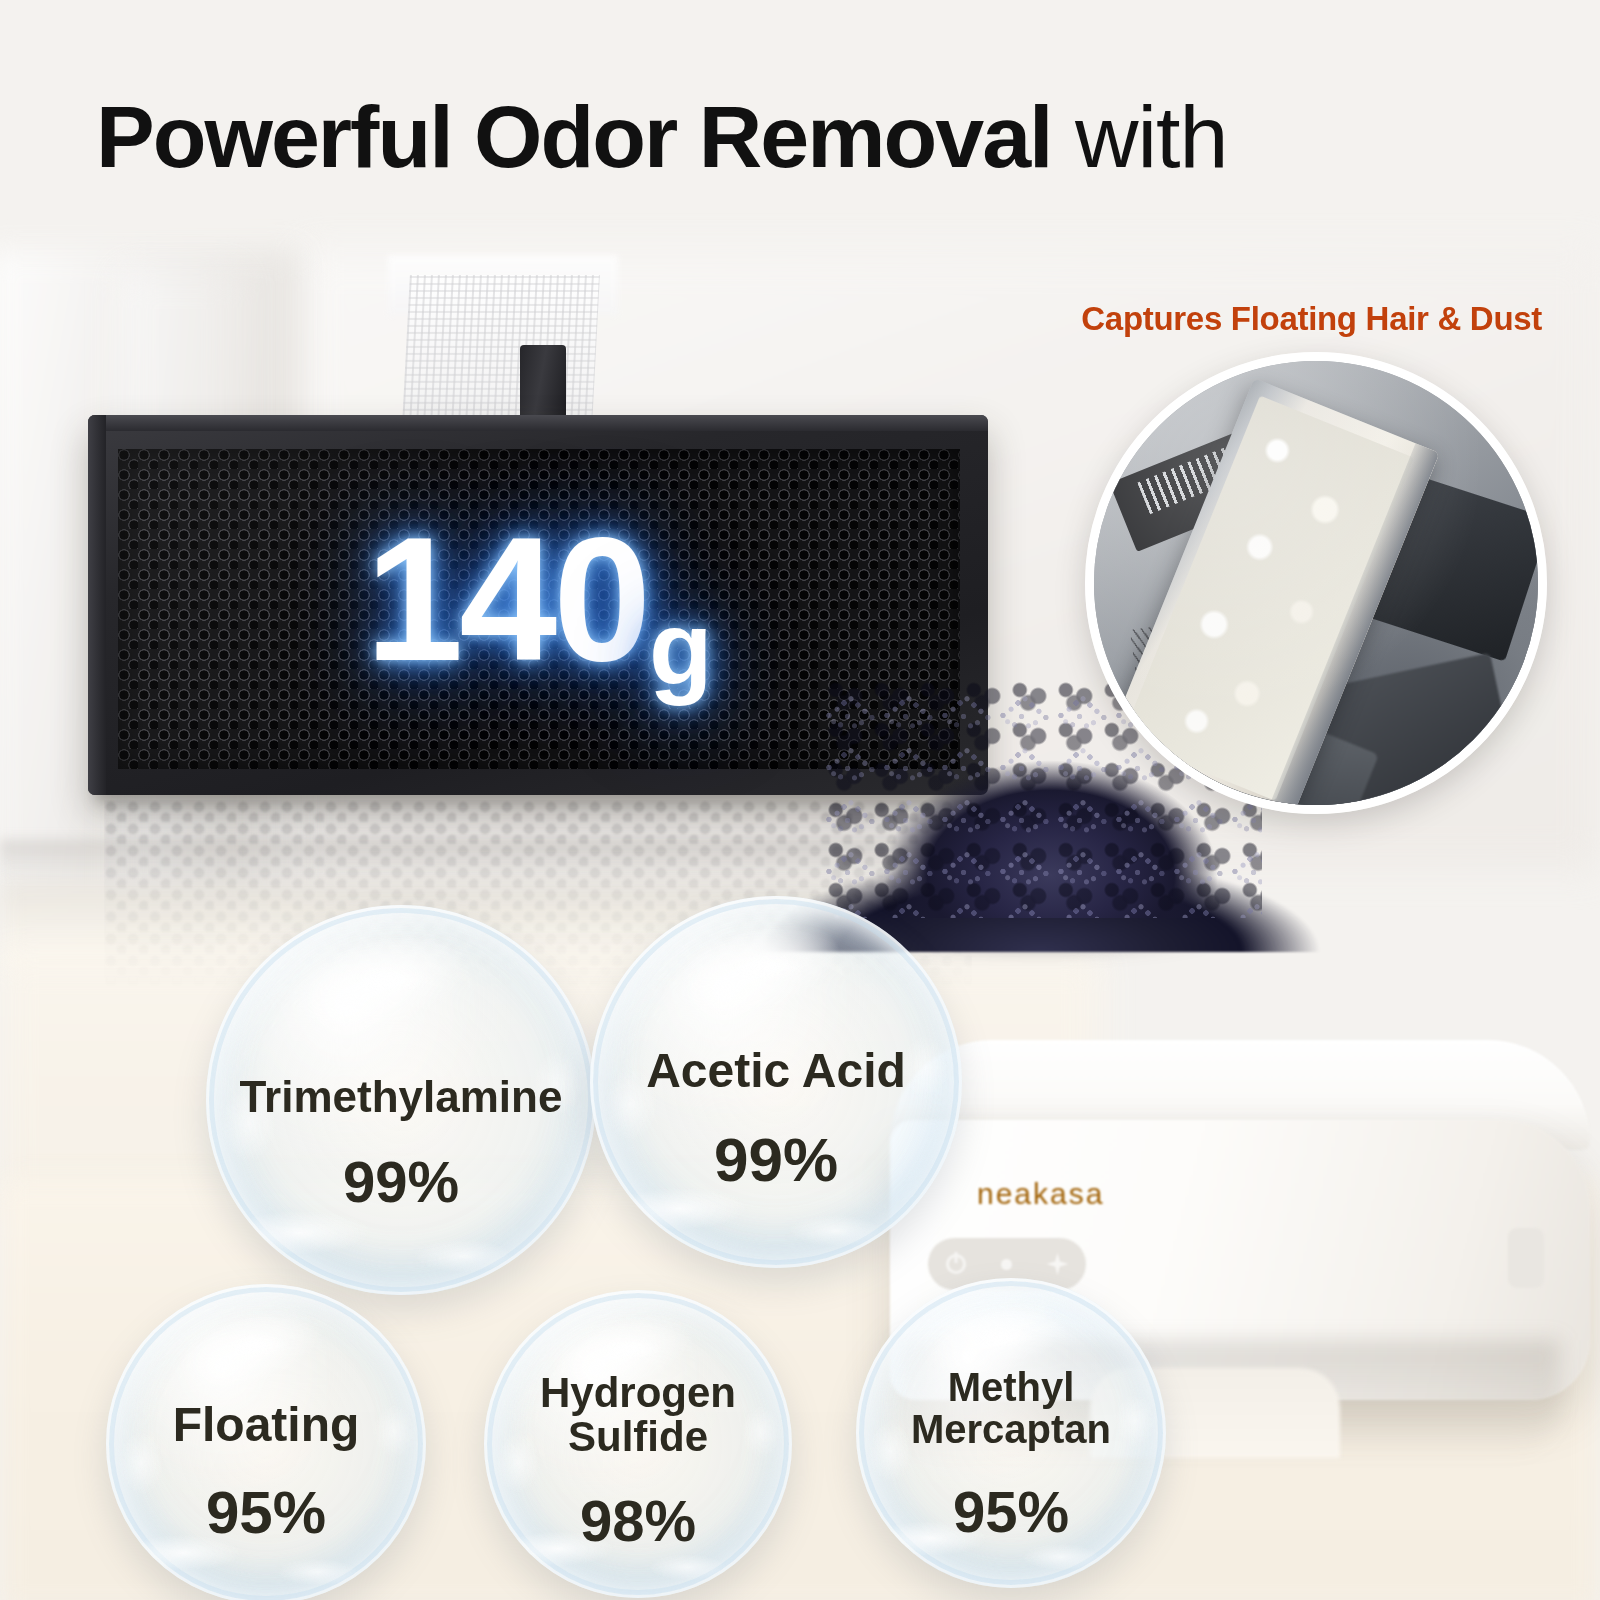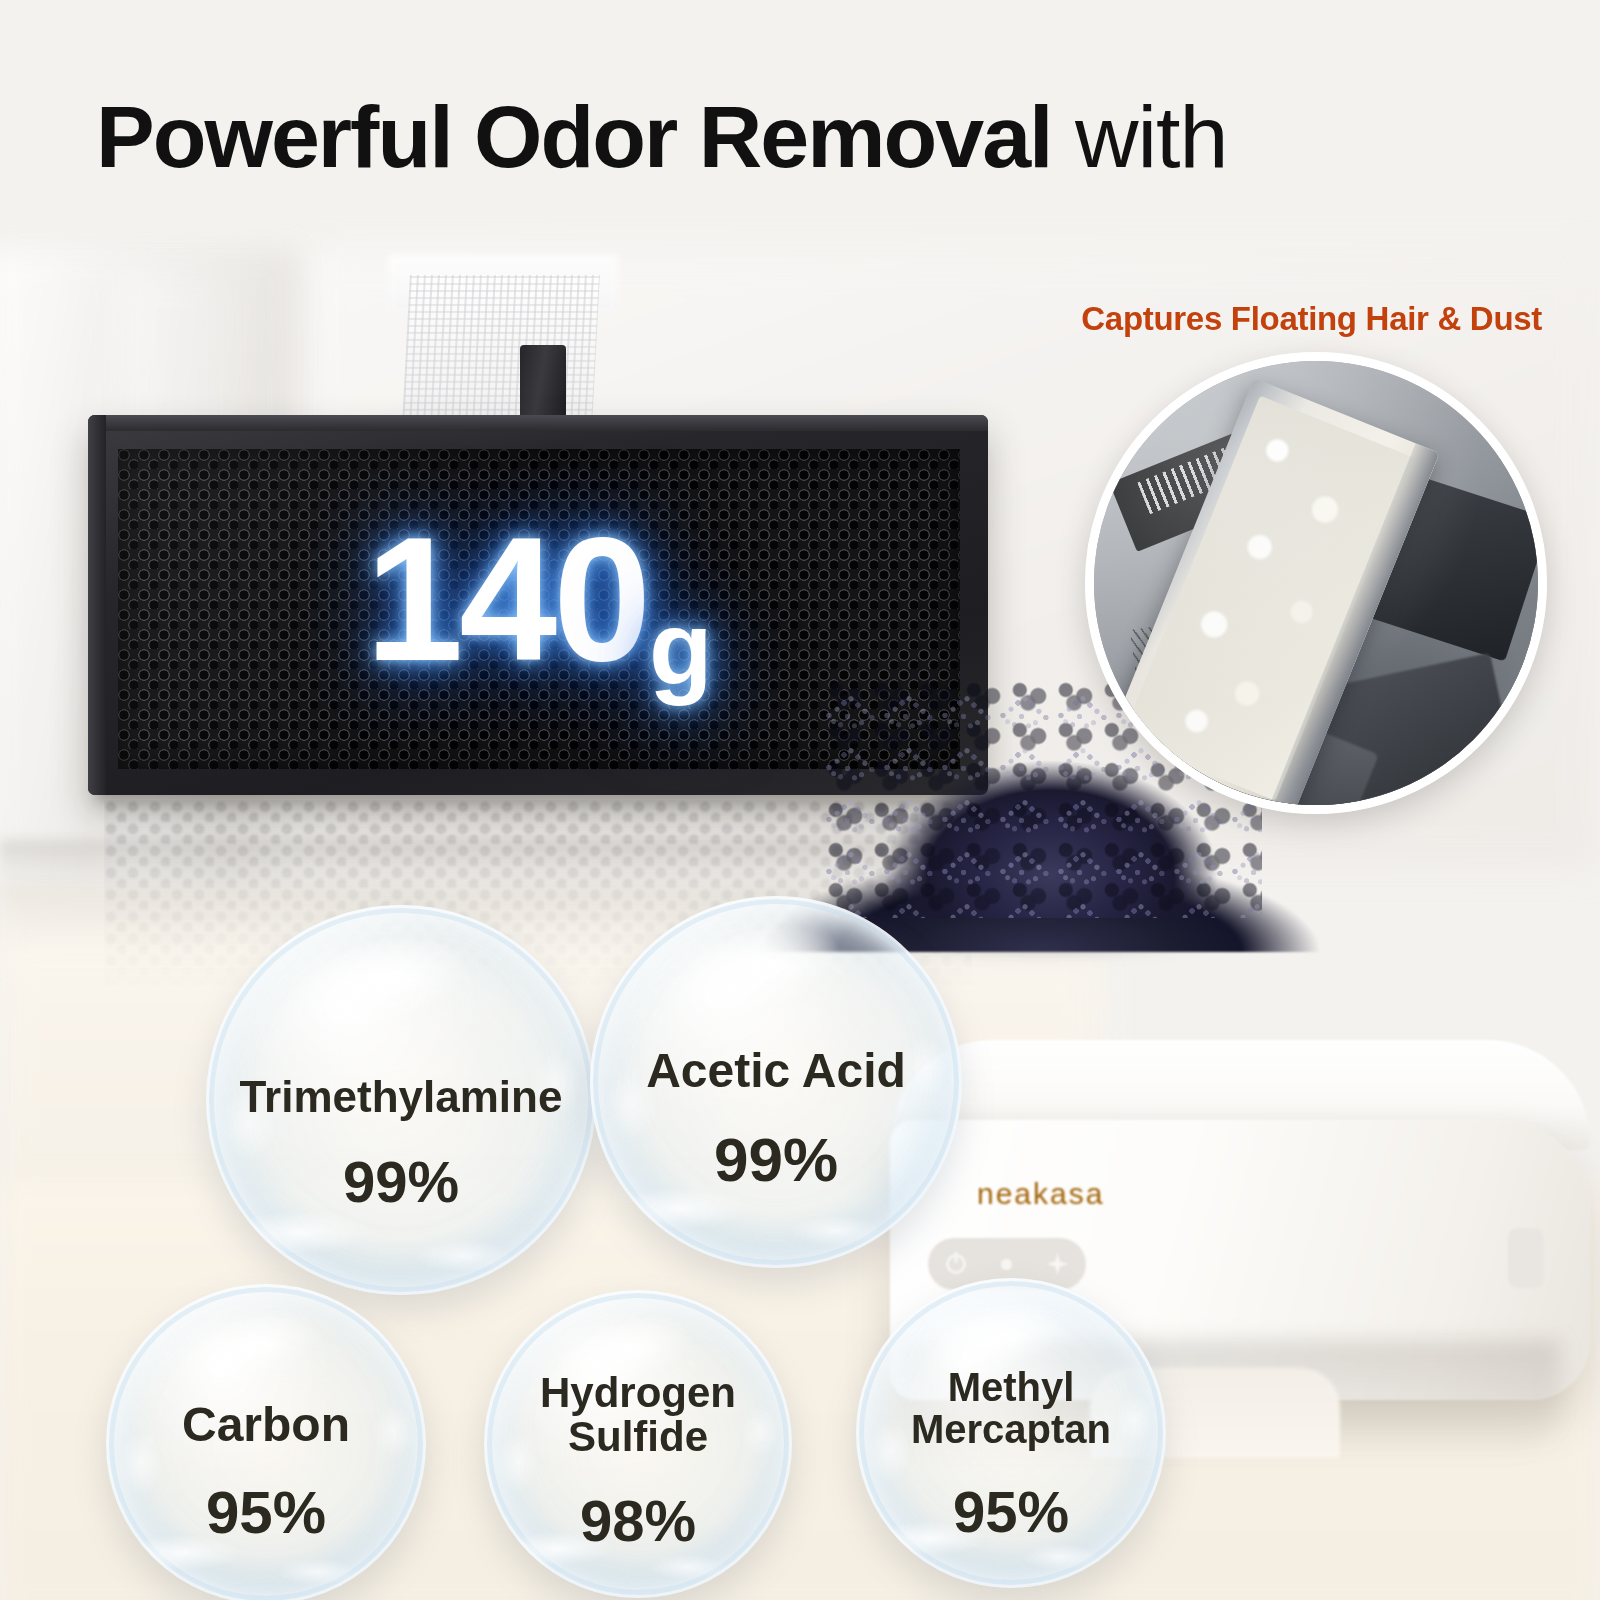--- a/index.html
+++ b/index.html
@@ -521,21 +521,21 @@
   </div>
 
   <div class="bubble" id="bub-1">
     <div class="b-facets"></div>
     <div class="b-name">Acetic Acid</div>
     <div class="b-pct">99%</div>
   </div>
 
   <div class="bubble" id="bub-2">
     <div class="b-facets"></div>
-    <div class="b-name">Carbon</div>
+    <div class="b-name">Floating</div>
     <div class="b-pct">95%</div>
   </div>
 
   <div class="bubble" id="bub-3">
     <div class="b-facets"></div>
     <div class="b-name">Hydrogen<br>Sulfide</div>
     <div class="b-pct">98%</div>
   </div>
 
   <div class="bubble" id="bub-4">

